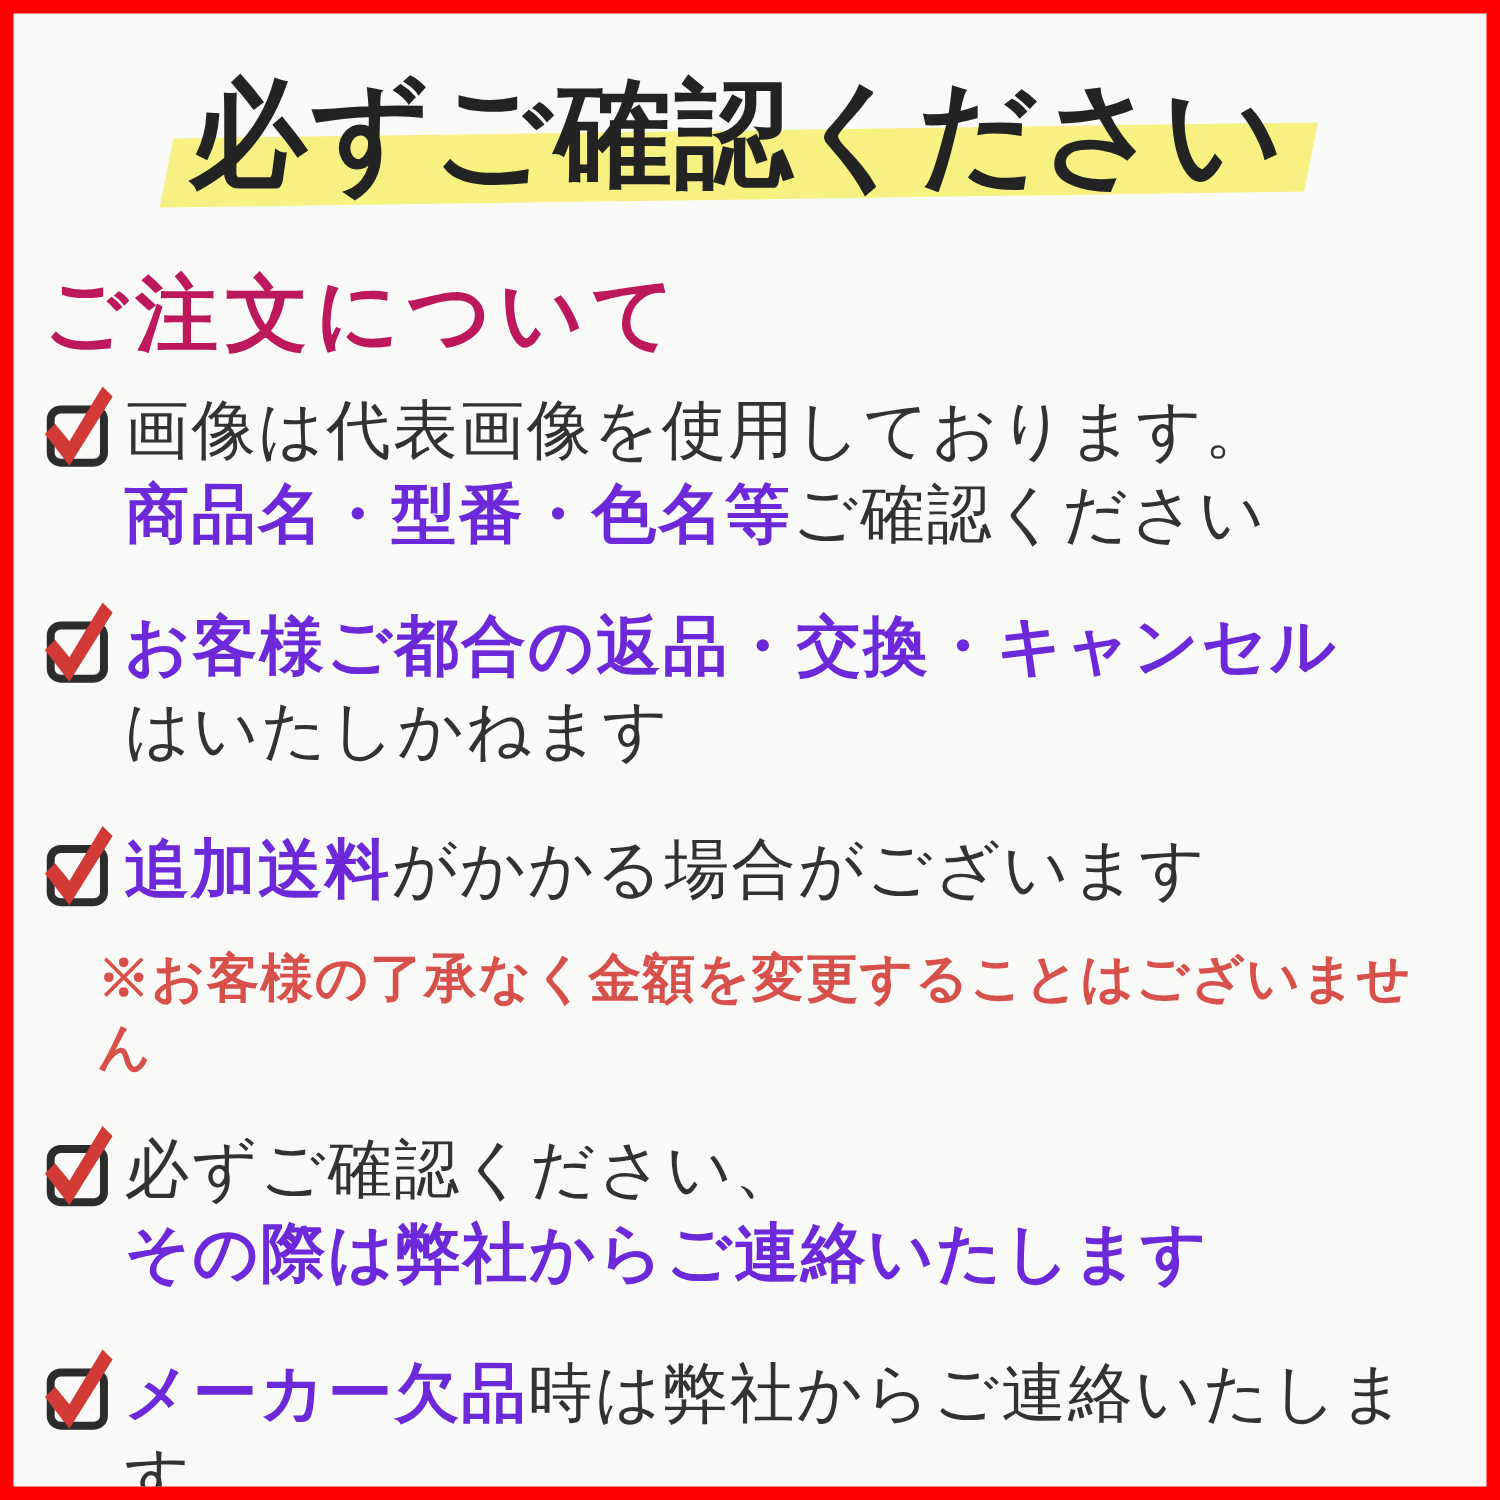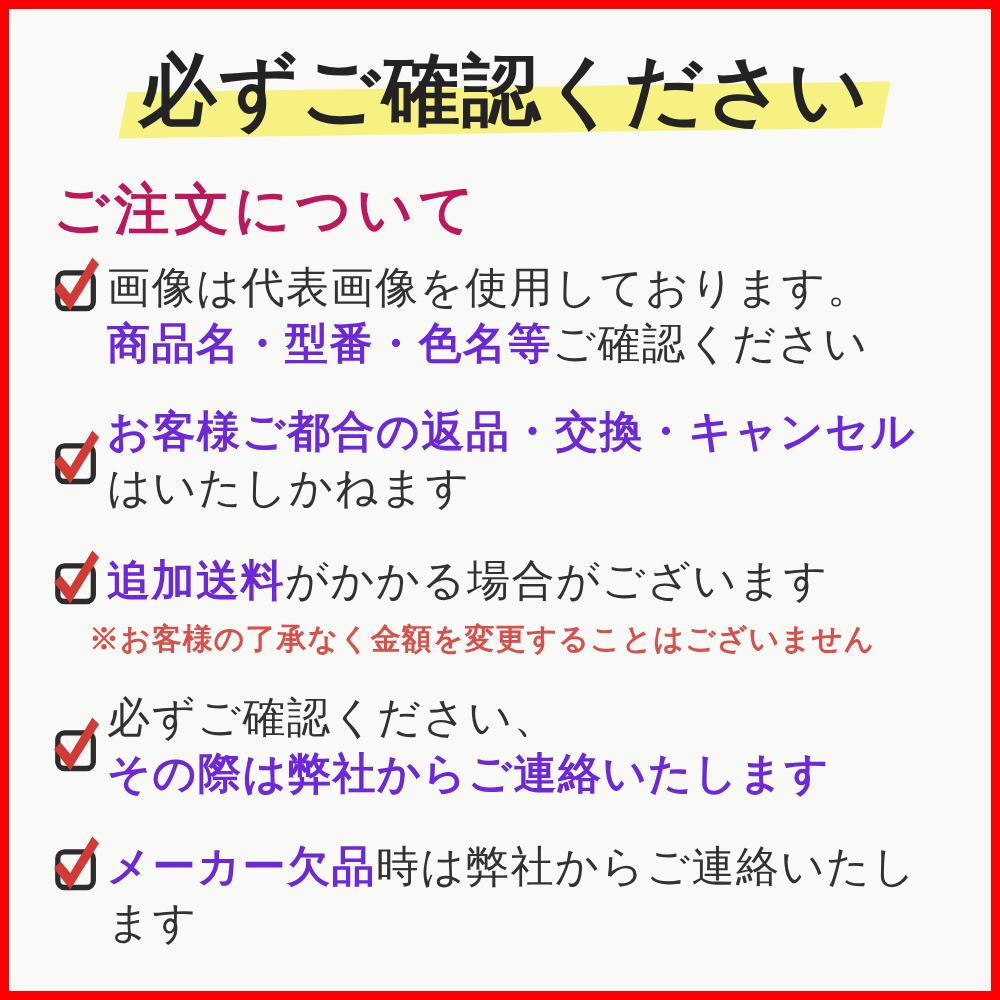--- a/index.html
+++ b/index.html
@@ -3,21 +3,21 @@
 <meta charset="utf-8">
 <style>
   * { margin: 0; padding: 0; box-sizing: border-box; }
   html, body { width: 1000px; height: 1000px; }
   body { font-family: "DejaVu Serif", "Liberation Serif", serif; }
 
   .frame {
     width: 1000px; height: 1000px;
     border: 9px solid #fe0000;
     background: #f9f9f8;
-    padding: 36px 36px 0 44px;
+    padding: 36px 36px 0 20px;
     overflow: hidden;
   }
 
   
   .title-row { text-align: center; margin-bottom: 42px; }
   .title-wrap { position: relative; display: inline-block; }
   .hl {
     position: absolute;
     left: -16px; right: -16px;
     top: 42px; height: 46px;
@@ -43,43 +43,43 @@
     line-height: 1.15;
   }
   .sec2 h2 { margin-top: 26px; }
 
   
   .item {
     display: flex;
     align-items: flex-start;
     margin-bottom: 32px;
   }
-  .item.gap-lg { margin-bottom: 37px; align-items: center; }
+  .item.gap-lg { margin-bottom: 37px; }
   .cb {
     flex: 0 0 auto;
     width: 48px; height: 57px;
     margin-right: 6px;
     margin-top: -4px;
     overflow: visible;
   }
   .txt {
     font-size: 43px;
     line-height: 1.3;
     letter-spacing: 1.5px;
     color: #323232;
     font-weight: 500;
   }
   .r { color: #6d28d9; font-weight: 700; }
   .note {
-    font-size: 30px;
+    font-size: 35px;
     color: #d8504a;
     font-weight: 600;
     letter-spacing: 1px;
     margin-left: -18px;
-    margin-top: 11px;
+    margin-top: 22px;
   }
 </style>
 </head>
 <body>
 
 <svg width="0" height="0" style="position:absolute">
   <defs>
     <g id="cbx">
       <rect x="5" y="17" width="37" height="37" rx="7" fill="none" stroke="#2c2c2c" stroke-width="5.5"></rect>
       <polygon points="1,34 8,27 18,39 41,1 48,8 18,56" fill="#d23b35"></polygon>

